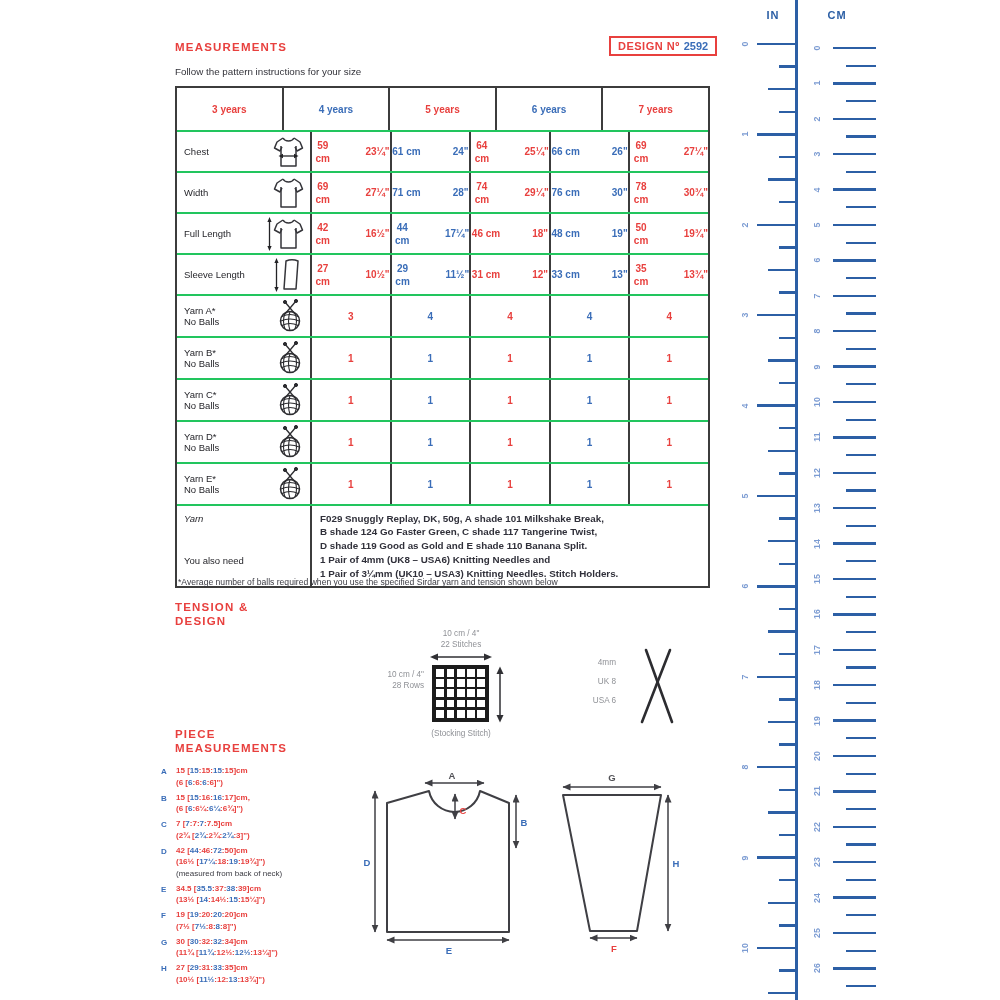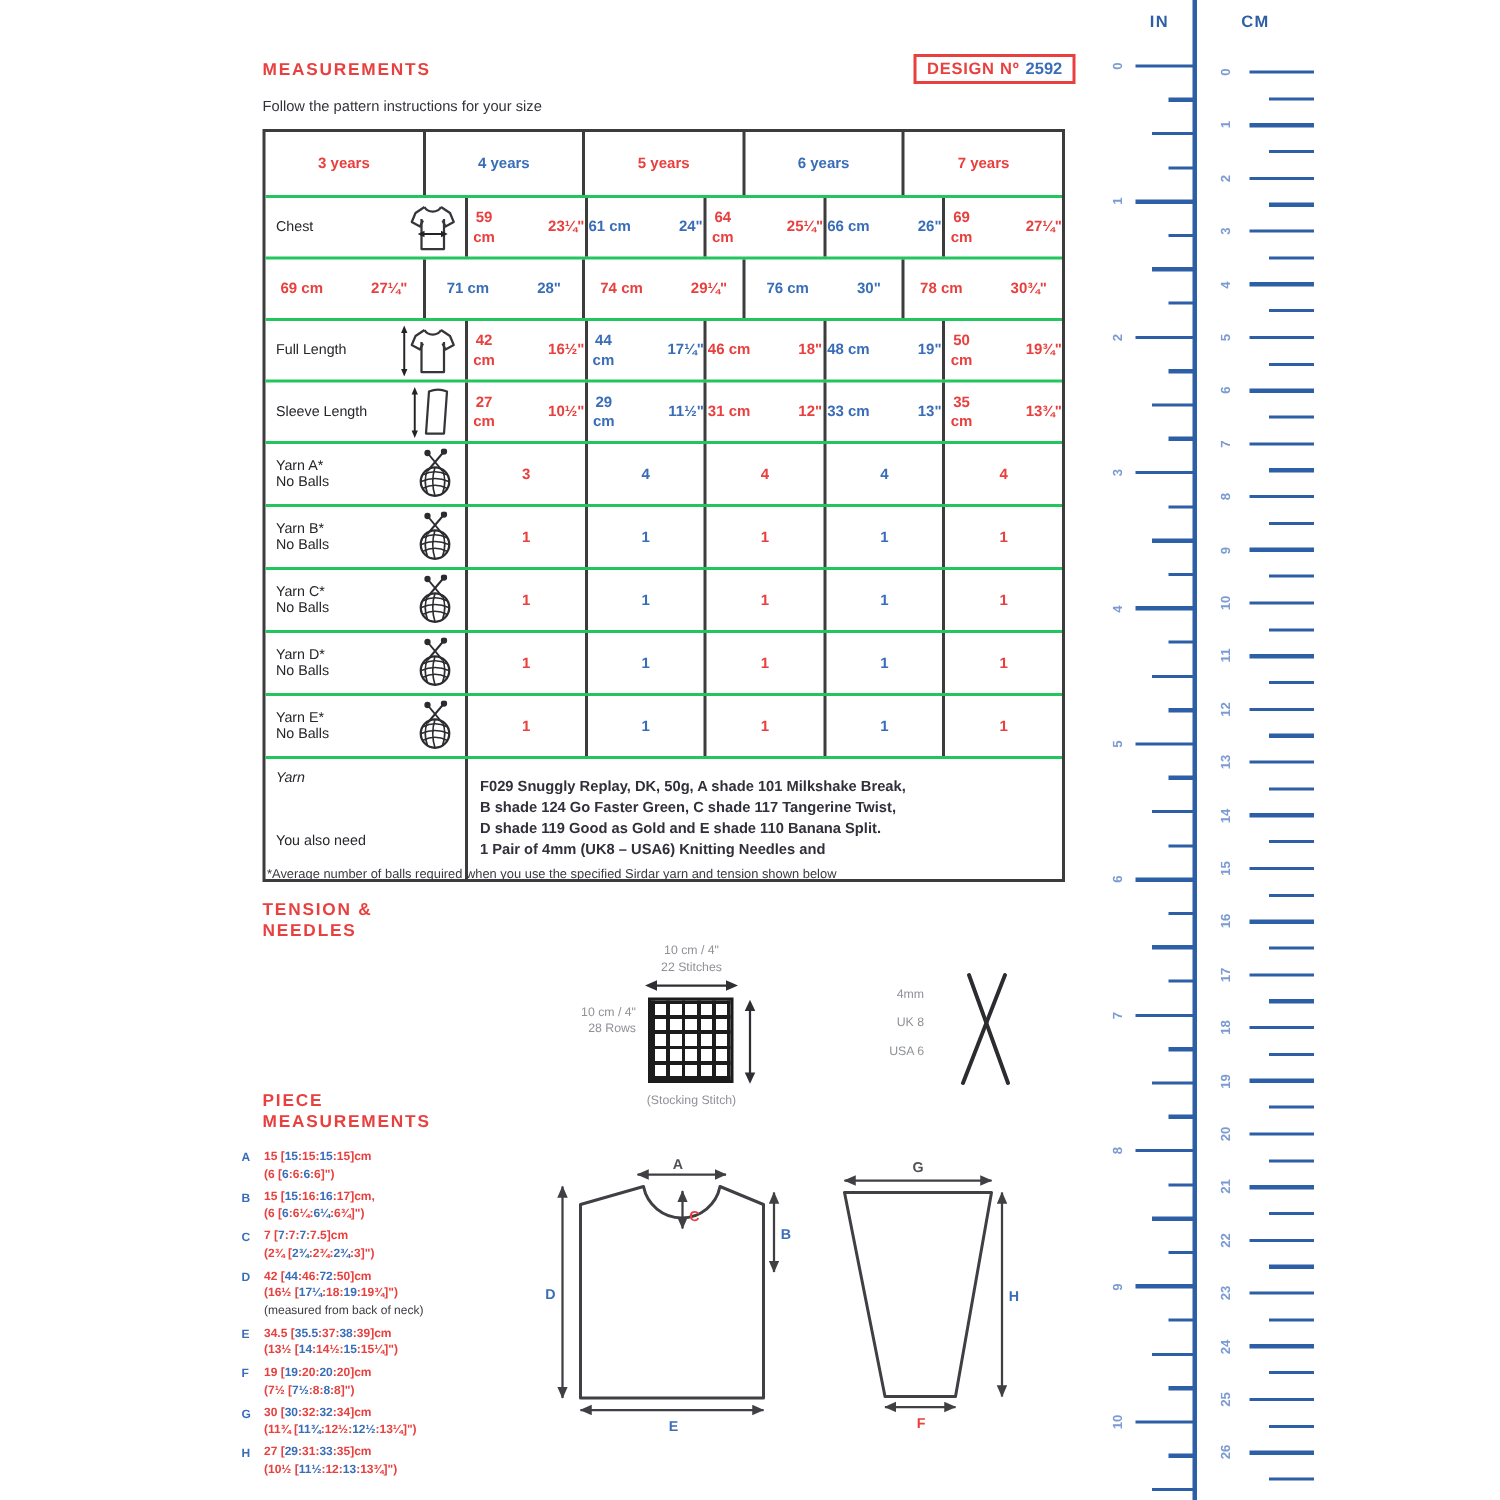--- a/index.html
+++ b/index.html
@@ -109,20 +109,33 @@
         <div class="tcell val blue">
           <div>66 cm</div>
           <div>26"</div>
         </div>
         <div class="tcell val red">
           <div>69 cm</div>
           <div>27¼"</div>
         </div>
       </div>
       <div class="trow mrow">
+        <div class="tcell label">
+          <span class="lab-text">Width</span>
+          <span class="icon">
+            <svg width="32" height="35" viewBox="0 0 32 35">
+              <g transform="translate(0,0)" fill="none" stroke="#35353a" stroke-width="1.5" stroke-linejoin="round">
+    <path d="M10,4 A6,5 0 0 0 21,4"></path>
+    <path d="M10,4 L4,8 L1.5,14 L7,17 L9,13"></path>
+    <path d="M21,4 L27,8 L29.5,14 L24,17 L22,13"></path>
+    <path d="M8,12 L8,32 L23,32 L23,12"></path>
+              </g>
+            </svg>
+          </span>
+        </div>
         <div class="tcell val red">
           <div>69 cm</div>
           <div>27¼"</div>
         </div>
         <div class="tcell val blue">
           <div>71 cm</div>
           <div>28"</div>
         </div>
         <div class="tcell val red">
           <div>74 cm</div>
@@ -326,29 +339,30 @@
       <div class="trow irow">
         <div class="tcell label info-label">
           <span class="il-top">Yarn</span>
           <span class="il-bottom">You also need</span>
         </div>
         <div class="tcell info-cell">
           <div>F029 Snuggly Replay, DK, 50g, A shade 101 Milkshake Break,</div>
           <div>B shade 124 Go Faster Green, C shade 117 Tangerine Twist,</div>
           <div>D shade 119 Good as Gold and E shade 110 Banana Split.</div>
           <div>1 Pair of 4mm (UK8 – USA6) Knitting Needles and</div>
+          <div>1 Pair of 3¼mm (UK10 – USA3) Knitting Needles. Stitch Holders.</div>
         </div>
       </div>
     </div>
 
   <div id="footnote">*Average number of balls required when you use the specified Sirdar yarn and tension shown below</div>
 
   <div class="red-head" style="left:175px;top:600px;">
     <div>TENSION &amp;</div>
-    <div>NEEDLES</div>
+    <div>DESIGN</div>
   </div>
 
   <div id="tension-top-label" class="t-label">
     <div>10 cm / 4"</div>
     <div>22 Stitches</div>
   </div>
 
   <svg class="abs" style="left:429px;top:652px;" width="64" height="10">
     <g stroke="#2f2f33" stroke-width="1.5">
         <line x1="7" y1="5" x2="57" y2="5"></line>

